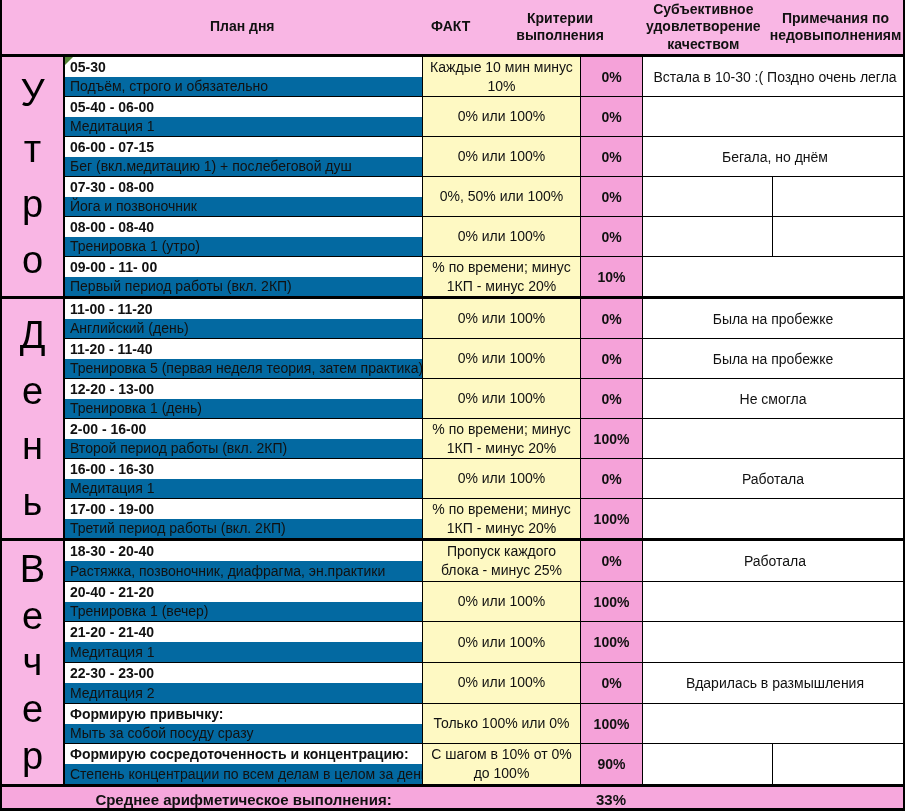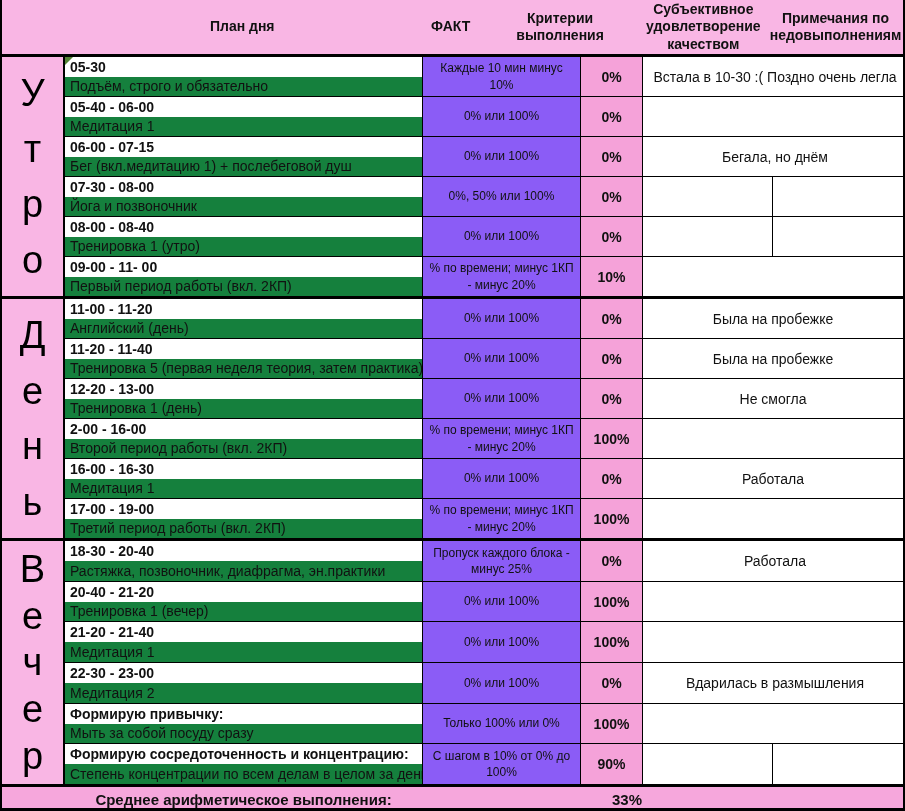--- a/index.html
+++ b/index.html
@@ -96,33 +96,33 @@
     background: #fff;
     overflow: hidden;
   }
   .activity {
     flex: 1;
     display: flex;
     align-items: center;
     padding-left: 5px;
     font-size: 14px;
     white-space: nowrap;
-    background: #15803d;
+    background: #0369a1;
     overflow: hidden;
   }
   .criteria {
     width: 158px;
     flex: 0 0 158px;
     border-left: 1px solid #000;
     justify-content: center;
     text-align: center;
-    font-size: 12px;
+    font-size: 14px;
     line-height: 1.35;
     padding: 0 4px;
-    background: #8b5cf6;
+    background: #fef9c3;
   }
   .fact {
     width: 62px;
     flex: 0 0 62px;
     border-left: 1px solid #000;
     justify-content: center;
     font-weight: bold;
     font-size: 14px;
     background: #f5a2d9;
   }
@@ -161,21 +161,21 @@
     flex: 0 0 24px;
     background: #f6a7dc;
     display: flex;
     align-items: center;
     font-weight: bold;
     font-size: 15px;
   }
   .s-spacer1 { width: 63px; flex: 0 0 63px; }
   .s-label   { width: 357px; flex: 0 0 357px; text-align: center; }
   .s-spacer2 { width: 158px; flex: 0 0 158px; }
-  .s-value   { width: 62px; flex: 0 0 62px; text-align: right; }
+  .s-value   { width: 62px; flex: 0 0 62px; text-align: center; }
 </style>
 </head>
 <body>
 
 <div class="sheet">
 
   <div class="header-row">
     <div class="hcell w-label"></div>
     <div class="hcell w-plan">План дня</div>
     <div class="hcell w-fact">ФАКТ</div>

